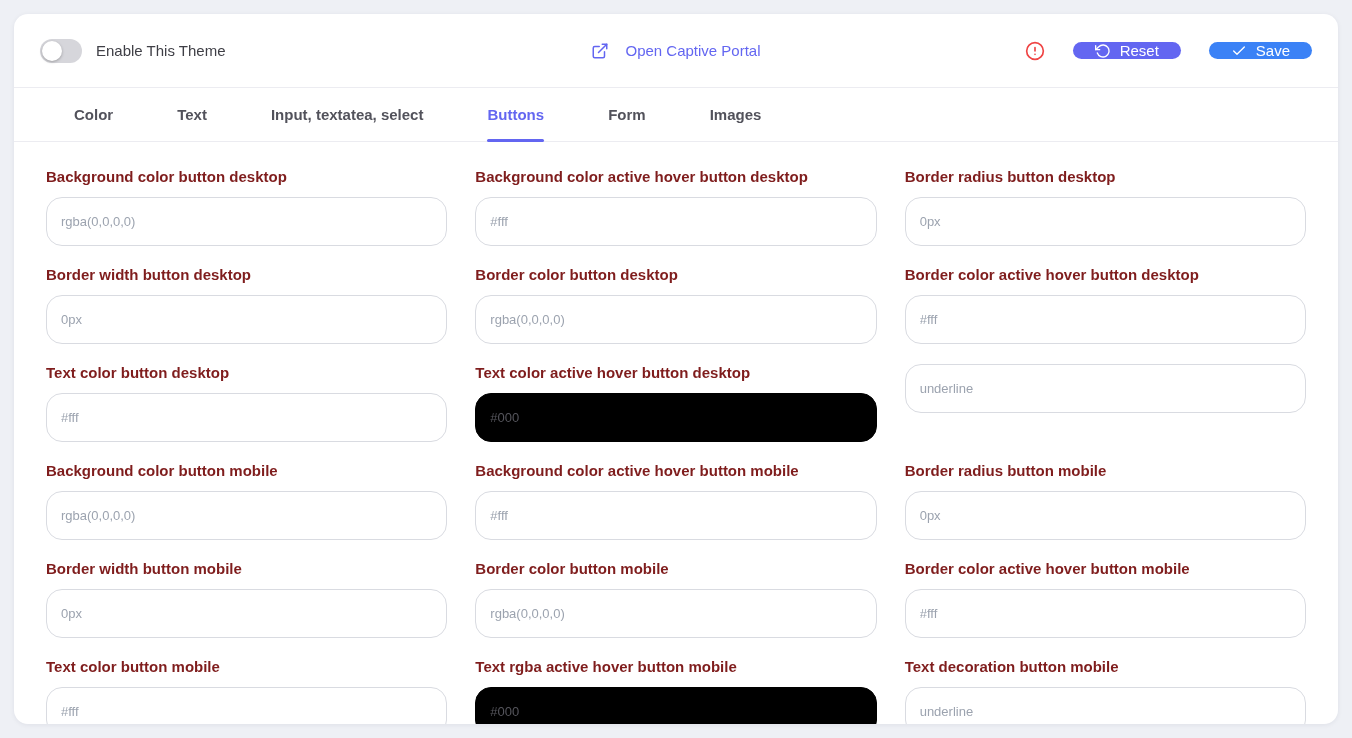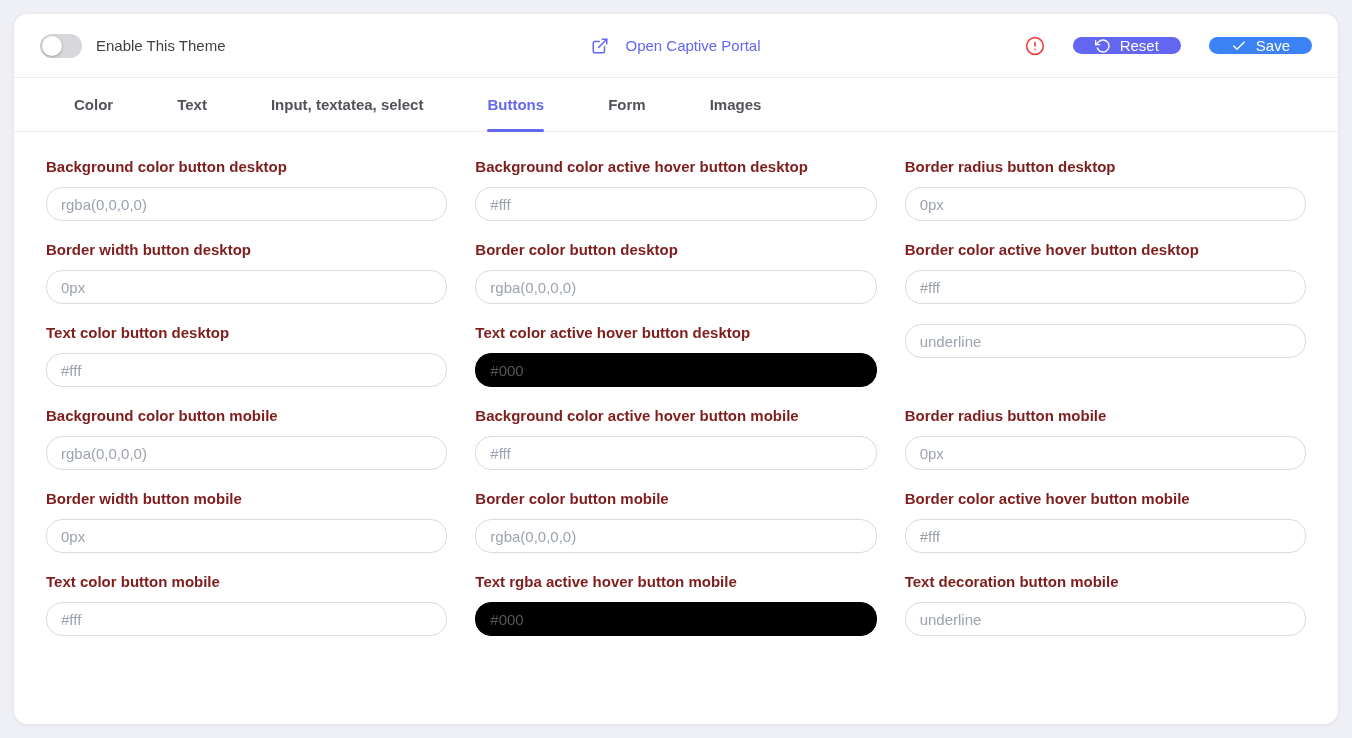--- a/index.html
+++ b/index.html
@@ -13,21 +13,21 @@
     position: absolute;
     left: 14px; top: 14px; right: 14px; bottom: 14px;
     background: #ffffff;
     border-radius: 14px;
     box-shadow: 0 1px 5px rgba(30,30,60,0.07);
     overflow: hidden;
   }
   
   .topbar {
     display: flex; align-items: center;
-    height: 64px;
+    height: 74px;
     padding: 0 26px;
     border-bottom: 1px solid #ececf1;
   }
   .topbar-left { display: flex; align-items: center; gap: 14px; flex: 1; }
   .toggle {
     width: 42px; height: 24px; border-radius: 12px;
     background: #d6d6db; position: relative; cursor: pointer; flex: none;
   }
   .toggle-knob {
     position: absolute; left: 2px; top: 2px;
@@ -74,24 +74,24 @@
     grid-template-columns: repeat(3, 1fr);
     column-gap: 28px; row-gap: 20px;
     padding: 26px 32px 24px;
   }
   .field-label {
     display: block;
     font-size: 15px; font-weight: 700; color: #7f1d1d;
     margin-bottom: 12px;
   }
   .field-input {
-    width: 100%; height: 34px;
+    width: 100%; height: 49px;
     border: 1px solid #d9dbe1; border-radius: 16px;
     padding: 0 14px;
-    font-size: 15px; font-family: inherit; color: #3f3f46;
+    font-size: 13px; font-family: inherit; color: #3f3f46;
     background: #fff; outline: none;
   }
   .field-input::placeholder { color: #9ca3af; }
   .field-input.dark { background: #000; border-color: #000; }
   .field-input.dark::placeholder { color: #55555c; }
 </style>
 </head>
 <body>
 
 <div class="card">

